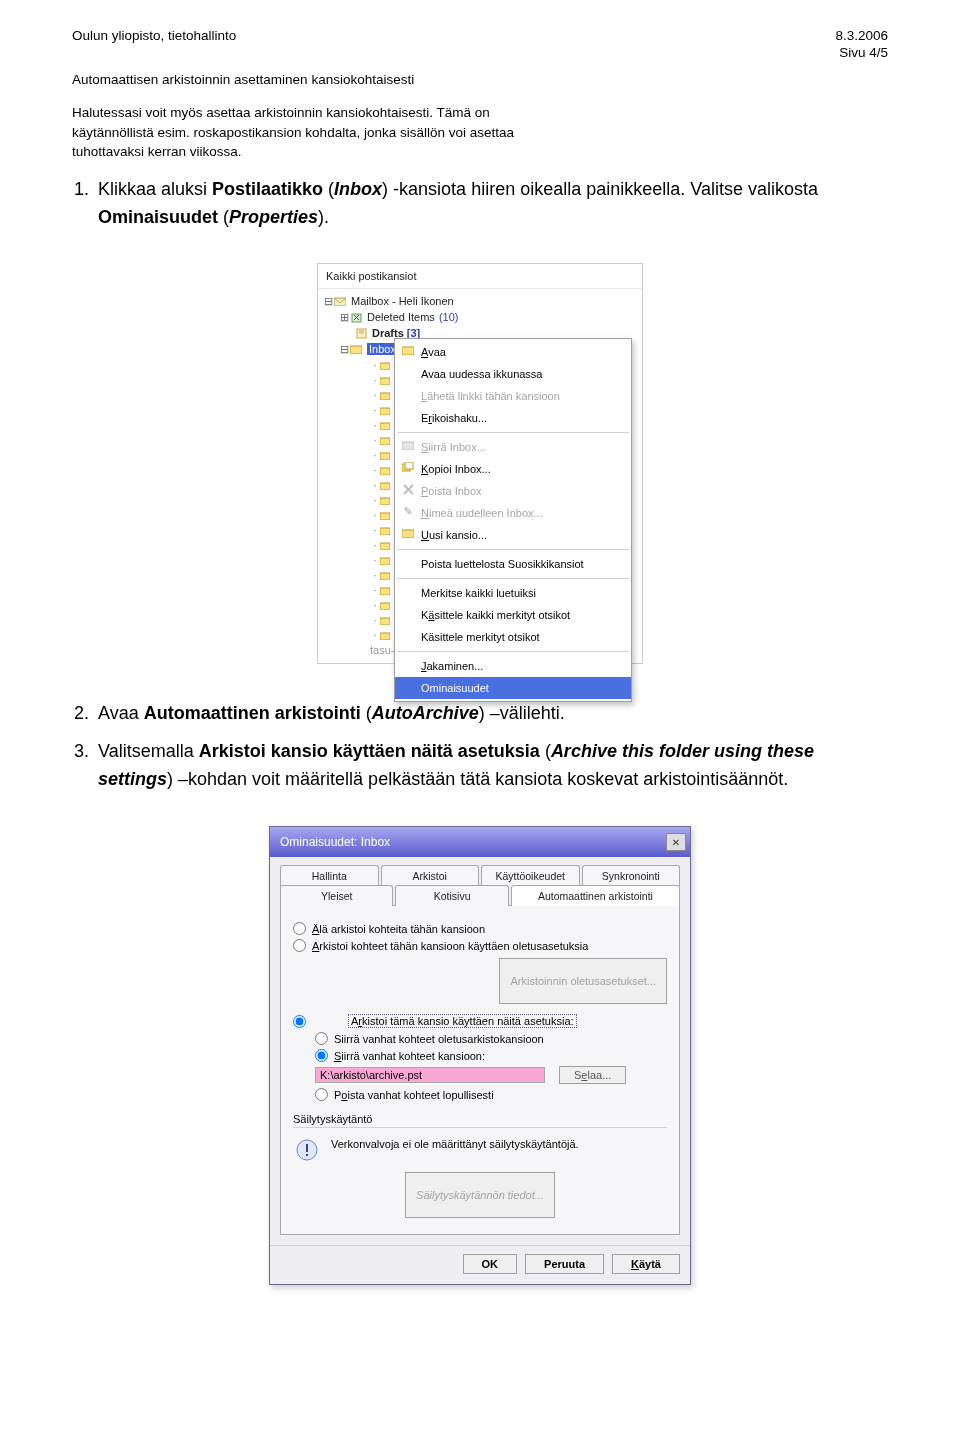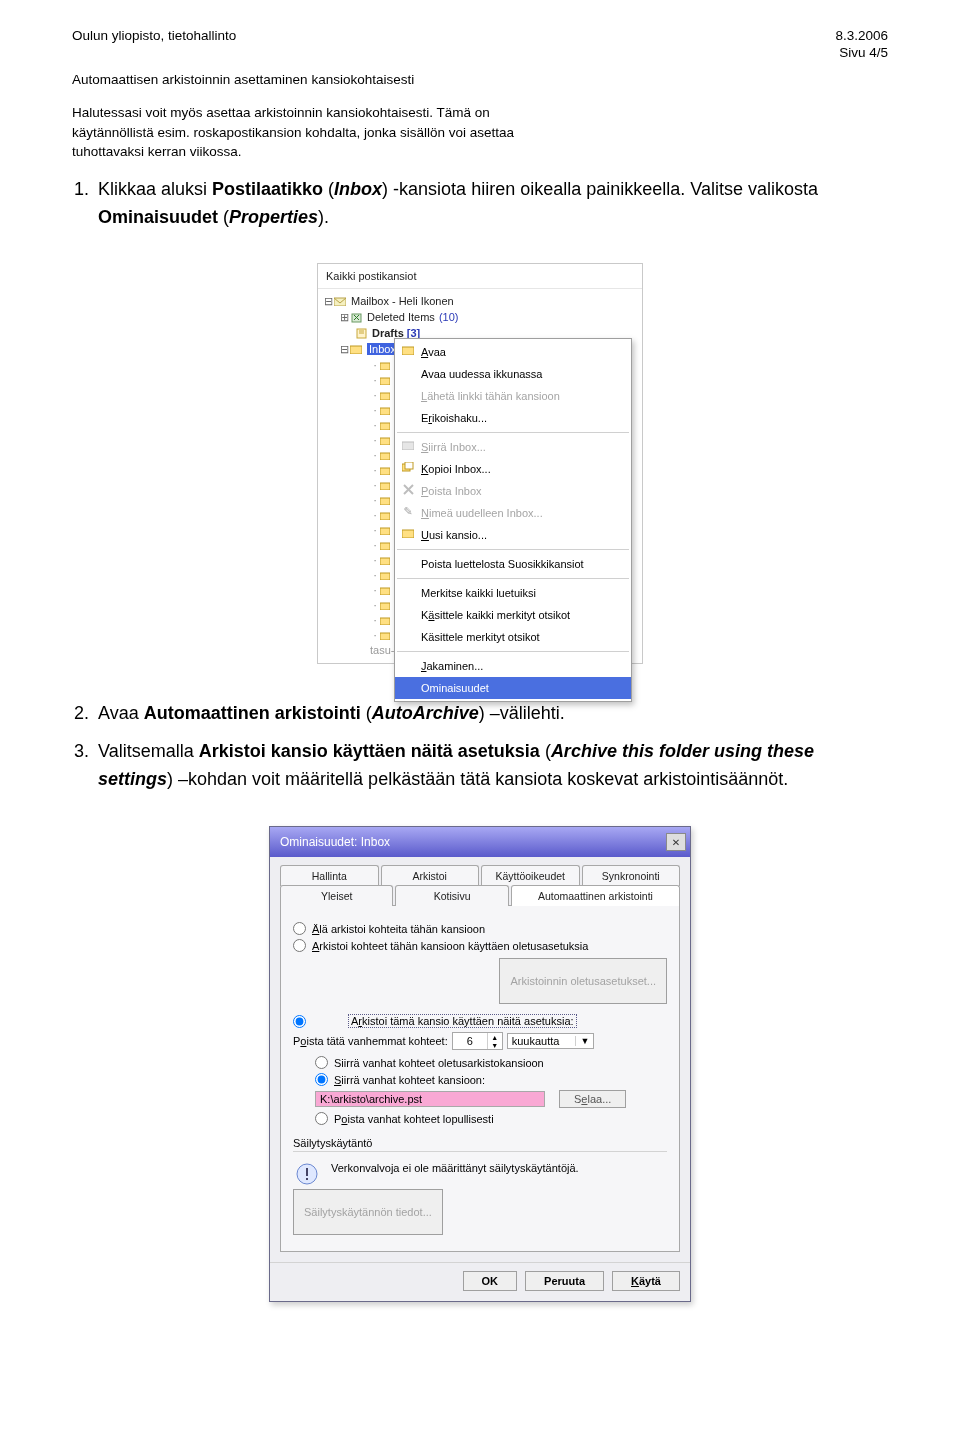--- a/index.html
+++ b/index.html
@@ -99,21 +99,21 @@
   .combo .carr { font-size:9px; border-left:1px solid #cfcfcf; padding-left:4px; }
   .pathbox { width: 220px; border:1px solid #a8a8a8; background:#f9a8d4; padding:1px 4px; font-size:11px; display:inline-block; }
   .browse-row { display:flex; align-items:center; gap:14px; margin:4px 0 4px 22px; }
   .browse-row .btnlike { padding:2px 14px; }
 
   .policy-block { margin-top: 12px; }
   .policy-label { font-size:11px; margin-bottom: 2px; }
   .pol-body { display:flex; align-items:flex-start; gap:10px; border-top:1px solid #d3d3d3; padding-top:10px; }
   .pol-icon { width:28px; display:flex; justify-content:center; }
   .pol-txt { font-size:11px; flex:1; }
-  .pol-btn-row { display:flex; justify-content:flex-start; margin-top:3px; }
+  .pol-btn-row { display:flex; justify-content:center; margin-top:10px;font-style:italic; }
   .dlg-buttons { display:flex; justify-content:flex-end; gap:8px; padding:8px 10px 10px 0; border-top:1px solid #d3d3d3;font-weight:bold; }
   .dlg-buttons .btnlike { padding: 3px 18px; color:#000; }
   .ul { text-decoration: underline; }
   .dotted { border:1px dotted #5a5a88; padding:0 2px;margin-left:36px; }
 </style>
 </head>
 <body>
 
 <div class="page">
 
@@ -443,34 +443,20 @@
               <input type="radio" style="">
               <span><span class="ul">A</span>rkistoi kohteet tähän kansioon käyttäen oletusasetuksia</span>
             </div>
             <div class="rt-btn">
               <span class="btnlike dis">Arkistoinnin oletusasetukset...</span>
             </div>
             <div class="opt-row">
               <input type="radio" checked="" style="">
               <span class="dotted">A<span class="ul">r</span>kistoi tämä kansio käyttäen näitä asetuksia:</span>
             </div>
-            <div class="line-row subopt">
-              <span>P<span class="ul">o</span>ista tätä vanhemmat kohteet:</span>
-              <div class="spin">
-                <span class="sv">6</span>
-                <span class="sarr">
-                    <span>▲</span>
-                    <span>▼</span>
-                  </span>
-              </div>
-              <div class="combo">
-                <span>kuukautta</span>
-                  <span class="carr">▼</span>
-              </div>
-            </div>
             <div class="opt-row subopt">
               <input type="radio" style="">
               <span>Siirrä vanhat kohteet oletusarkistokansioon</span>
             </div>
             <div class="opt-row subopt">
               <input type="radio" checked="" style="">
               <span><span class="ul">S</span>iirrä vanhat kohteet kansioon:</span>
             </div>
             <div class="browse-row">
               <span class="pathbox">K:\arkisto\archive.pst</span>

